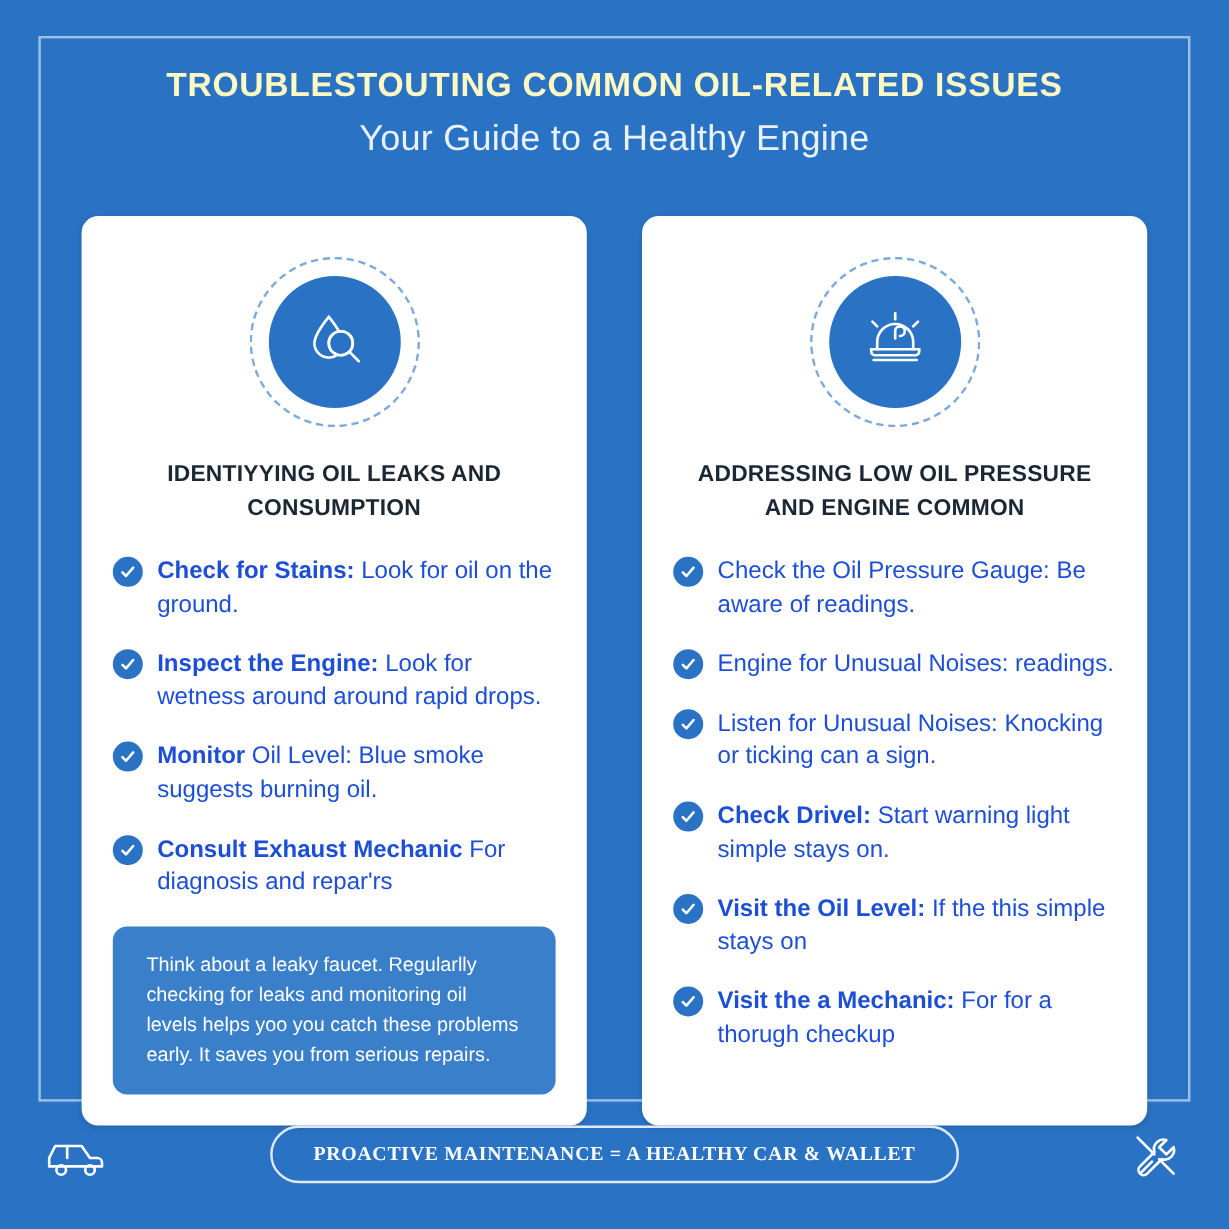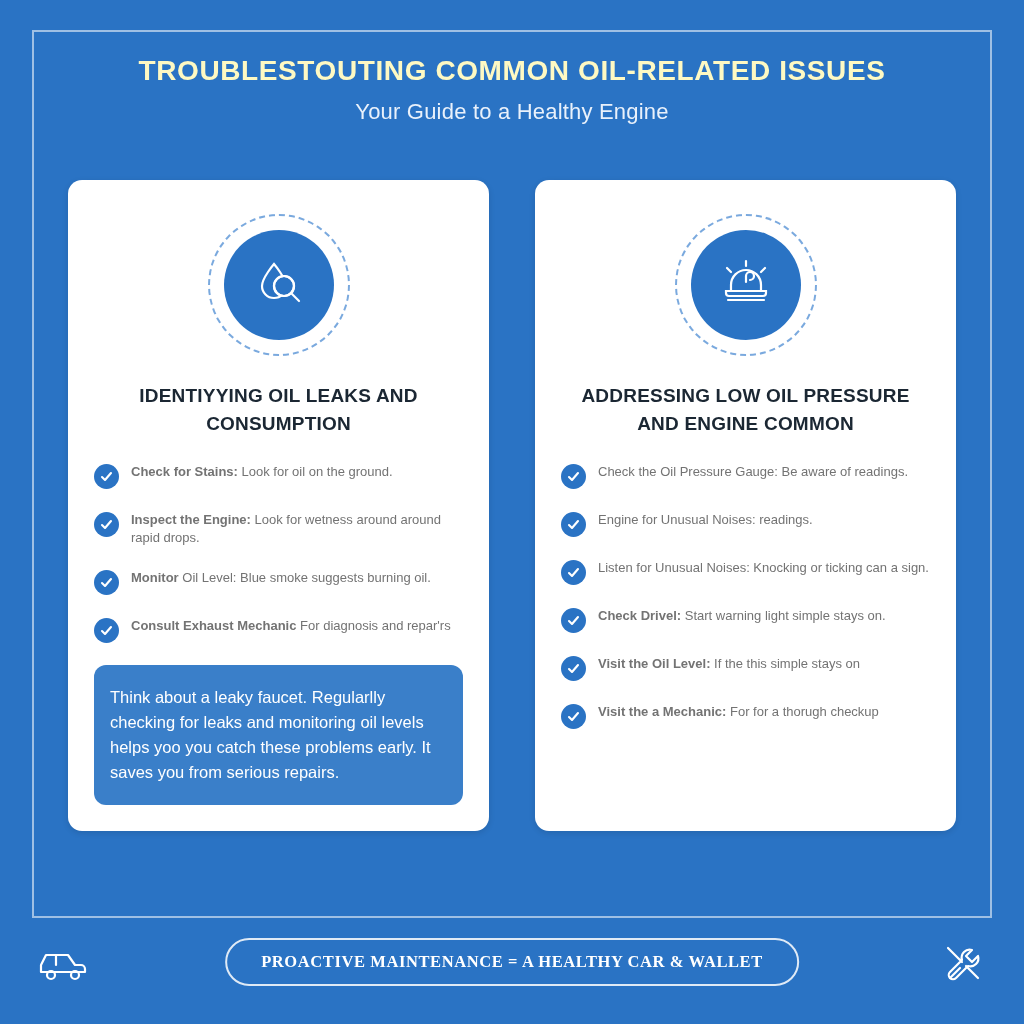--- a/index.html
+++ b/index.html
@@ -39,21 +39,21 @@
   }
   .title {
     color: #fef9c3;
     font-size: 28px;
     font-weight: bold;
     letter-spacing: 0.6px;
     line-height: 1.1;
   }
   .subtitle {
     color: #e9f1fb;
-    font-size: 22px;
+    font-size: 30px;
     font-weight: normal;
     margin-top: 12px;
     letter-spacing: 0.2px;
   }
   .cards {
     position: absolute;
     left: 68px;
     top: 180px;
     width: 888px;
     display: flex;
@@ -119,34 +119,34 @@
     height: 25px;
     border-radius: 50%;
     background: #2a73c4;
     margin-right: 12px;
     margin-top: 1px;
     display: flex;
     align-items: center;
     justify-content: center;
   }
   .bullet-text {
-    color: #737373;
-    font-size: 13px;
+    color: #1d4ed8;
+    font-size: 20px;
     line-height: 1.38;
   }
   .bullet-text b {
     font-weight: bold;
   }
   .note {
     background: #3a7fc9;
     border-radius: 12px;
     color: #ffffff;
     font-size: 16.5px;
     line-height: 1.52;
-    padding: 20px 16px;
+    padding: 20px 28px;
     margin-top: 12px;
   }
   .footer {
     position: absolute;
     left: 0;
     bottom: 26px;
     width: 1024px;
     height: 72px;
   }
   .footer-pill {

